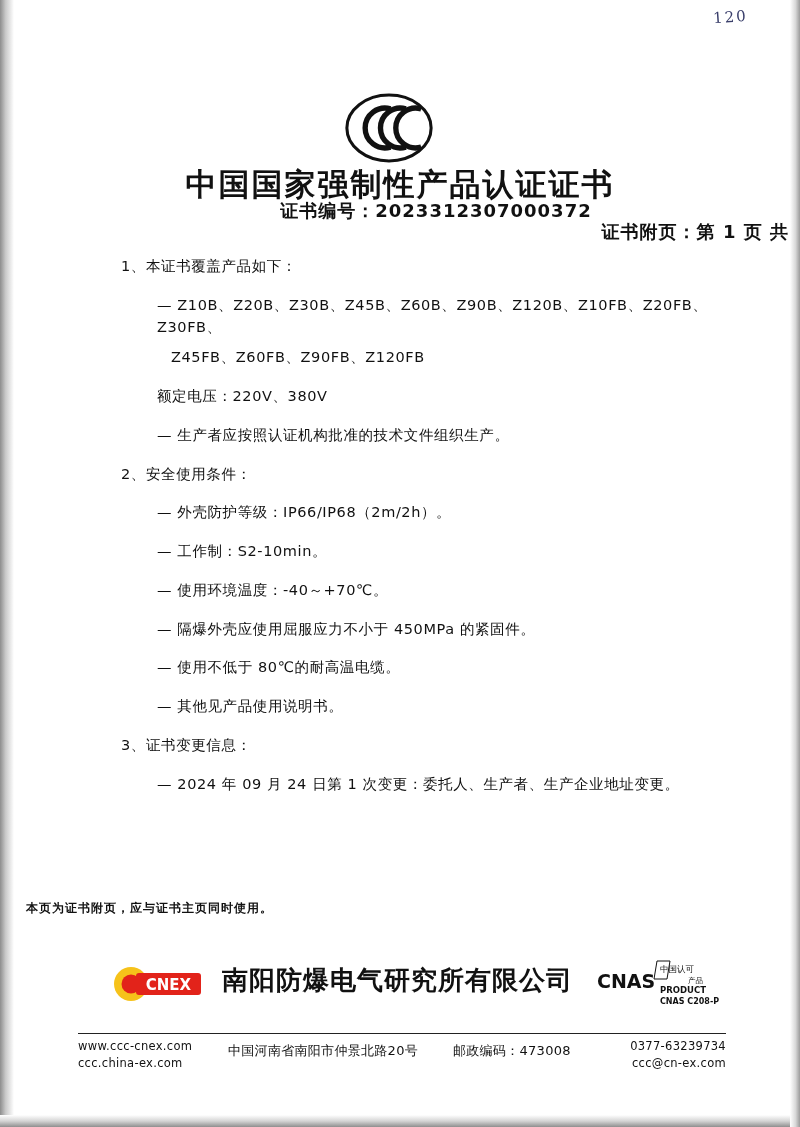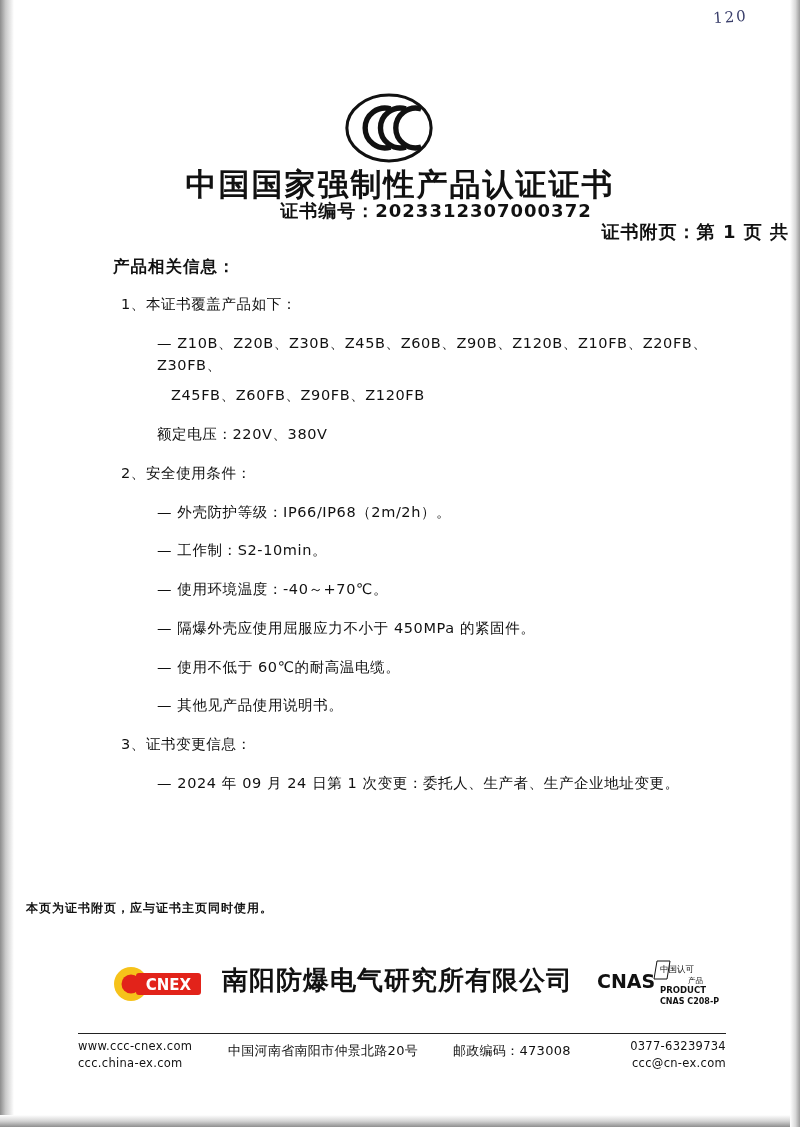--- a/index.html
+++ b/index.html
@@ -221,32 +221,32 @@
 
   <div class="cert-no">
     <span>证书编号：</span><span>2023312307000372</span>
   </div>
 
   <div class="cert-page">
     <span>证书附页：</span><span>第 1 页  共 1 页</span>
   </div>
 
   <div class="body-wrap">
-    <div class="section-title">产品相关信息：</div>
     <div id="items-host">
         <div class="item lvl1">1、本证书覆盖产品如下：</div>
         <div class="item lvl2">— Z10B、Z20B、Z30B、Z45B、Z60B、Z90B、Z120B、Z10FB、Z20FB、Z30FB、</div>
         <div class="item lvl2-cont">Z45FB、Z60FB、Z90FB、Z120FB</div>
         <div class="item lvl2">额定电压：220V、380V</div>
+        <div class="item lvl2">— 生产者应按照认证机构批准的技术文件组织生产。</div>
         <div class="item lvl1">2、安全使用条件：</div>
         <div class="item lvl2">— 外壳防护等级：IP66/IP68（2m/2h）。</div>
         <div class="item lvl2">— 工作制：S2-10min。</div>
         <div class="item lvl2">— 使用环境温度：-40～+70℃。</div>
         <div class="item lvl2">— 隔爆外壳应使用屈服应力不小于 450MPa 的紧固件。</div>
-        <div class="item lvl2">— 使用不低于 60℃的耐高温电缆。</div>
+        <div class="item lvl2">— 使用不低于 80℃的耐高温电缆。</div>
         <div class="item lvl2">— 其他见产品使用说明书。</div>
         <div class="item lvl1">3、证书变更信息：</div>
         <div class="item lvl2">— 2024 年 09 月 24 日第 1 次变更：委托人、生产者、生产企业地址变更。</div>
       </div>
   </div>
 
   <div class="footer-note">本页为证书附页，应与证书主页同时使用。</div>
 
   <div class="footer">
     <svg class="cnex-logo" viewBox="0 0 184 76">

